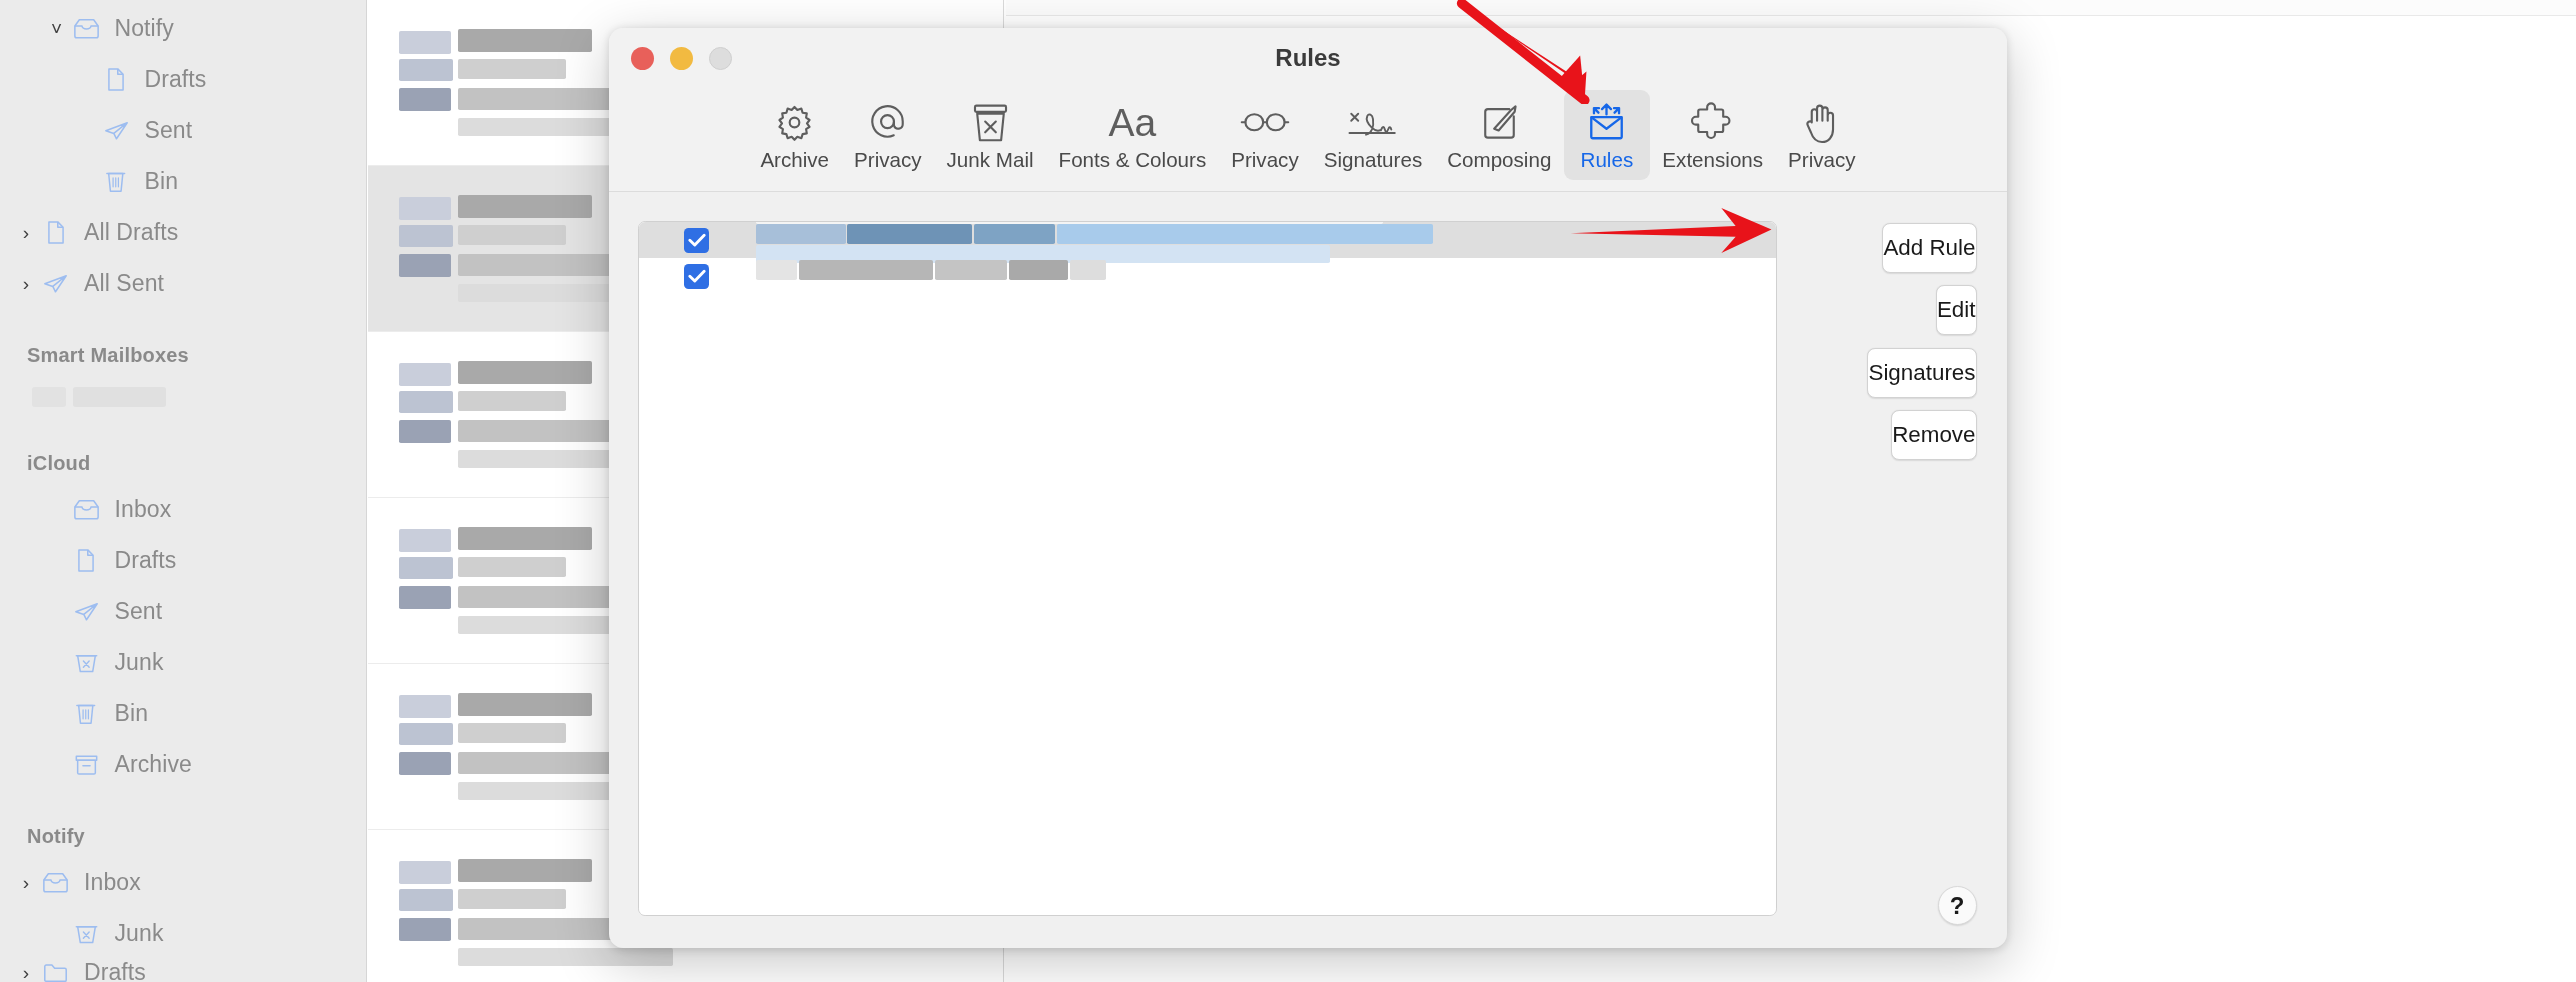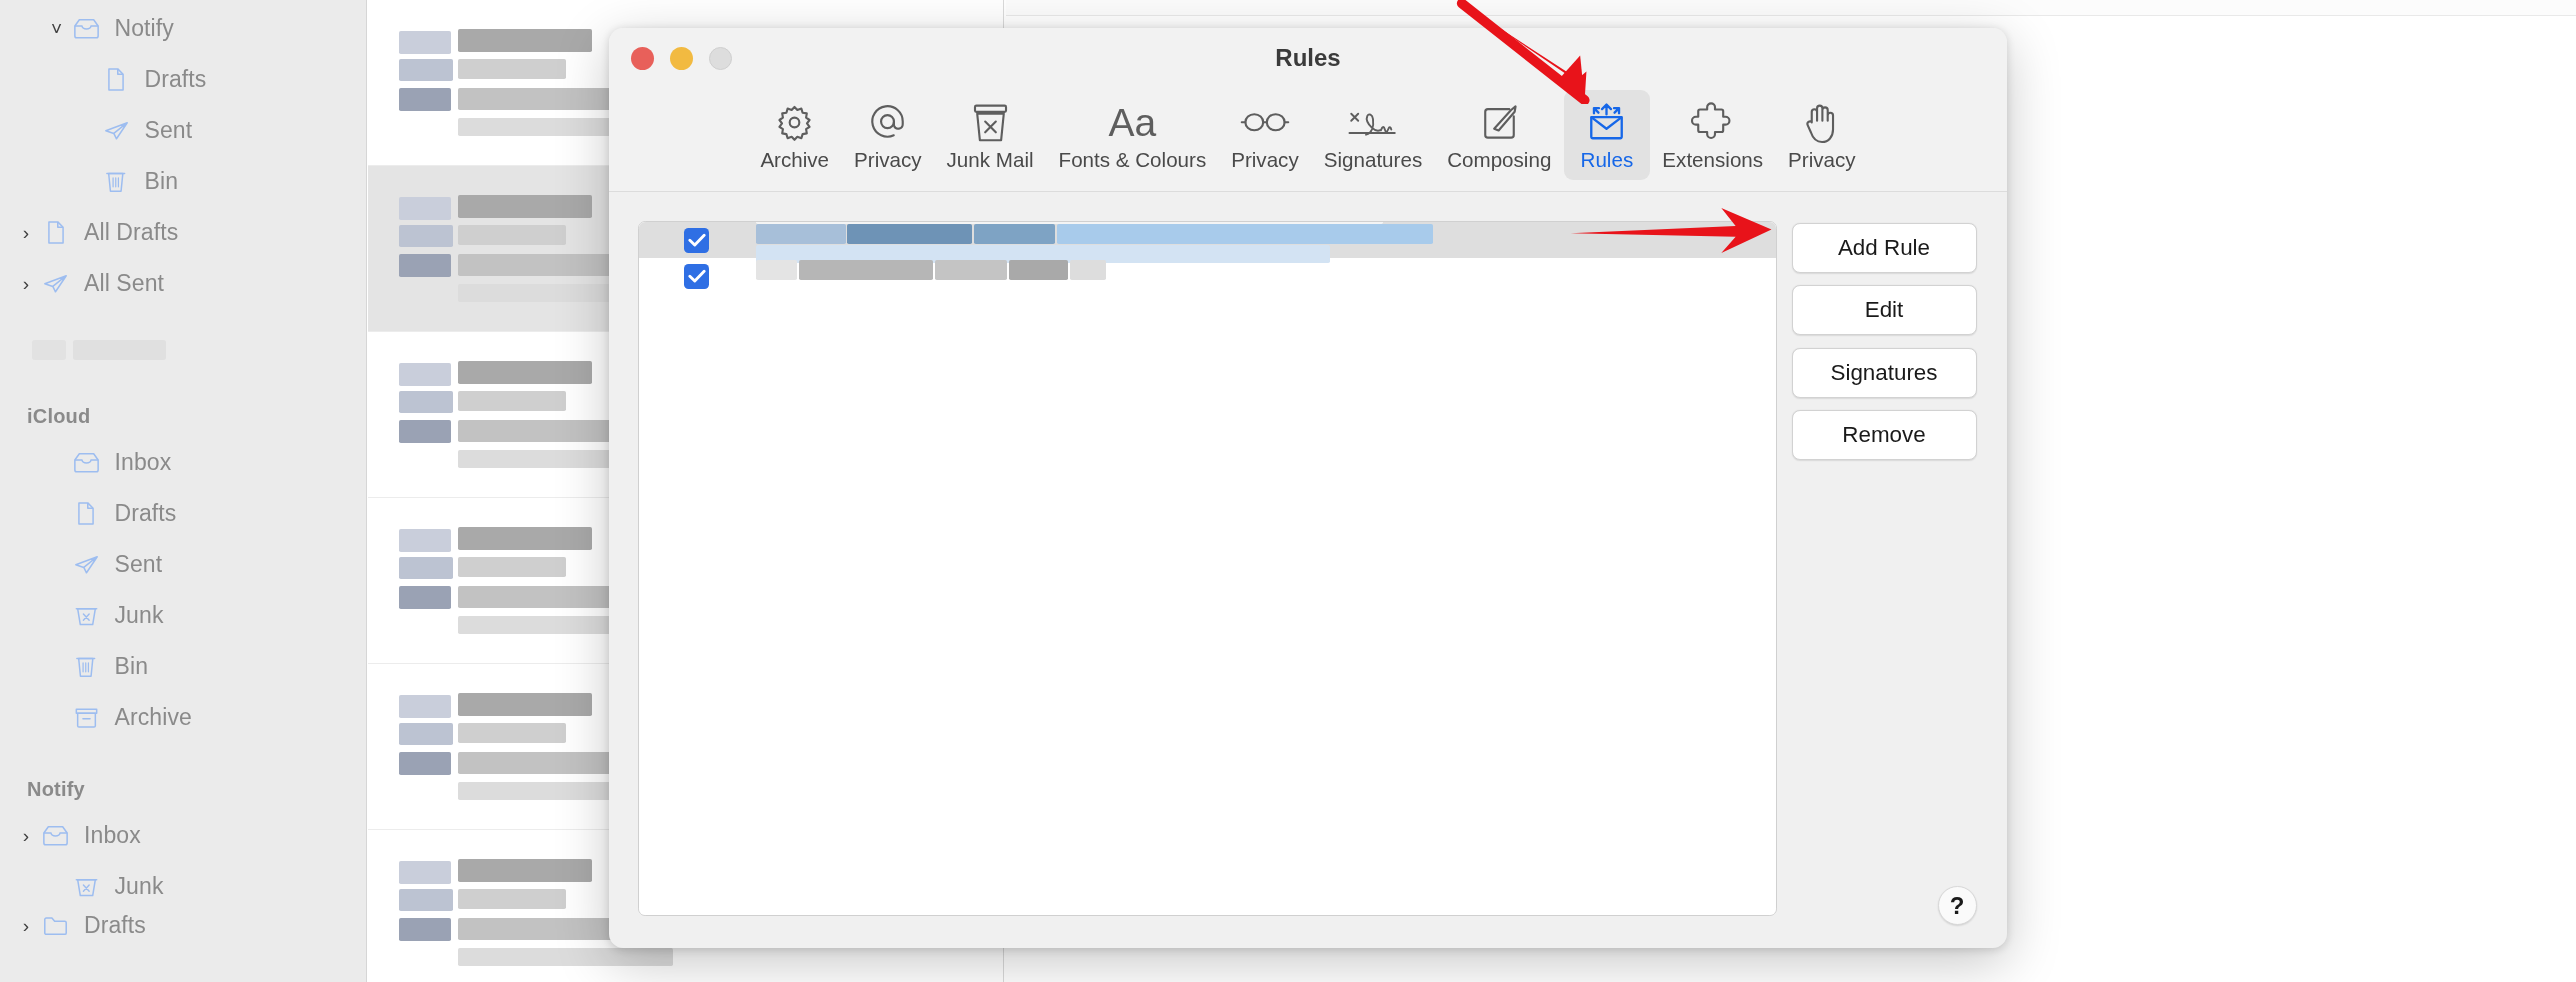--- a/index.html
+++ b/index.html
@@ -185,20 +185,21 @@
   }
   .chk svg { display: block; }
   .desc-cell { position: relative; flex: 1 1 auto; height: 100%; }
 
   
   .btn-col {
     width: 185px; flex: 0 0 185px;
     display: flex; flex-direction: column;
     gap: 12.5px;
     padding-top: 1.8px;
+    align-items: flex-end;
   }
   .btn {
     height: 50px;
     background: #ffffff;
     border: 0.9px solid #d2d2d2;
     border-radius: 8px;
     font-size: 22.4px;
     color: #1a1a1a;
     display: flex; align-items: center; justify-content: center;
     box-shadow: 0 0.9px 1.3px rgba(0,0,0,.10);
@@ -289,20 +290,21 @@
           <div class="sb-row" style="padding-left:12.5px;">
           <span class="twisty">›</span>
           <span class="sb-ico">
               <svg width="25" height="21.5" viewBox="0 0 28 24">
                 <path d="M26 3 L2 12 L11 15 L26 3 L14 21 L11 15" fill="none" stroke="#9dbdf0" stroke-width="1.7" stroke-linejoin="round" stroke-linecap="round"></path>
               </svg>
             </span>
           <span class="sb-label">All Sent</span>
         </div>
           <div class="sb-spacer"></div>
+          <div class="sb-header">Smart Mailboxes</div>
           <div class="sb-blur-item">
           <div class="blur-bar" style="width:34px;height:20px;background:#e2e2e2;margin-right:7.2px;"></div>
           <div class="blur-bar" style="width:93px;height:20px;background:#e0e0e0;"></div>
         </div>
           <div class="sb-spacer"></div>
           <div class="sb-header">iCloud</div>
           <div class="sb-row" style="padding-left:43px;">
           <span class="twisty"></span>
           <span class="sb-ico">
               <svg width="27" height="21.5" viewBox="0 0 30 24">

